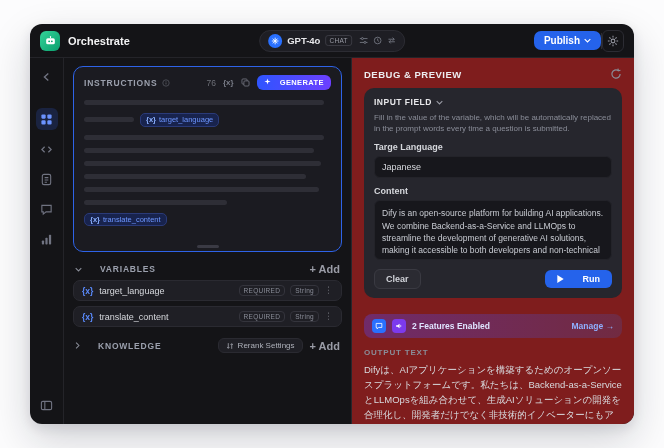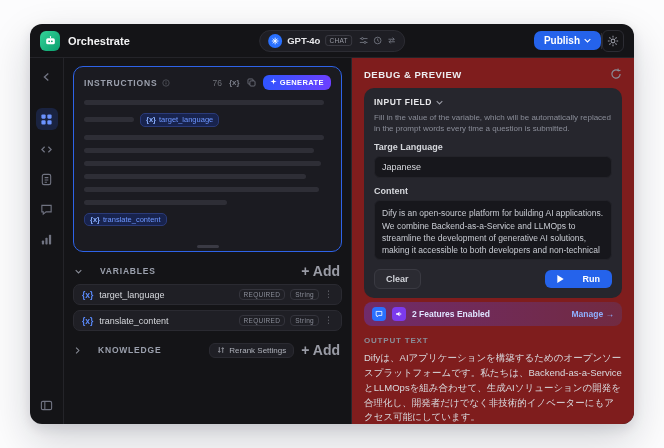--- a/index.html
+++ b/index.html
@@ -28,31 +28,31 @@
   .rail-gap{height:4px}
   .rail-spacer{flex:1}
   .left-col{flex:0 0 287px;padding:8px 9px;display:flex;flex-direction:column;overflow:hidden}
   
   .instructions{border:1px solid #2e63e8;background:#1b1b21;border-radius:10px;padding:8px 10px 6px;height:186px;display:flex;flex-direction:column;position:relative;flex:0 0 186px}
   .ins-header{display:flex;align-items:center;gap:5px}
   .sec-title{font-size:8.5px;font-weight:bold;letter-spacing:.8px;color:#9ba0ad}
   .ins-actions{margin-left:auto;display:flex;align-items:center;gap:7px}
   .count{font-size:8.5px;color:#6e7078}
   .mini-x{color:#7a7d88;font-size:8px;font-weight:bold}
-  .generate-btn{background:linear-gradient(95deg,#2e55ff,#6d3fff);color:#fff;font-size:7.5px;font-weight:bold;letter-spacing:.4px;border-radius:6px;padding:3px 7px;display:flex;gap:3px;align-items:flex-start;cursor:pointer}
+  .generate-btn{background:linear-gradient(95deg,#2e55ff,#6d3fff);color:#fff;font-size:7.5px;font-weight:bold;letter-spacing:.4px;border-radius:6px;padding:3px 7px;display:flex;gap:9px;align-items:flex-start;cursor:pointer}
   .skeleton{margin-top:10px;display:flex;flex-direction:column;gap:8px}
   .bar{height:5px;border-radius:3px;background:#2e2e36}
   .chip-row{display:flex;align-items:center;gap:6px}
   .chip{display:inline-flex;align-items:center;gap:3px;background:#18234d;border:1px solid #2a3a78;color:#6d96ff;font-size:7.5px;border-radius:5px;padding:2px 5px;line-height:1}
   .chip .cx{color:#8ab0ff;font-weight:bold}
   .handle{position:absolute;bottom:3px;left:50%;transform:translateX(-50%);width:22px;height:3px;border-radius:2px;background:#3a3a44}
   
   .section-header{display:flex;align-items:center;gap:18px;margin-top:11px;padding:0 2px;color:#8a8d98}
   .hdr-actions{margin-left:auto;display:flex;align-items:center;gap:7px}
-  .add-btn{font-size:14px;color:#9a9ca6;font-weight:bold;cursor:pointer}
+  .add-btn{font-size:11px;color:#9a9ca6;font-weight:bold;cursor:pointer}
   .var-row{margin-top:5px;background:#1f1f25;border:1px solid #2a2a31;border-radius:7px;height:21px;display:flex;align-items:center;gap:6px;padding:0 8px;flex:0 0 21px}
   .var-x{color:#5b8cff;font-size:8.5px;font-weight:bold}
   .var-name{font-size:9px;color:#d6d8dd}
   .badge{font-size:6.5px;color:#8a8d98;border:1px solid #34343c;border-radius:4px;padding:1px 4px;letter-spacing:.3px}
   .row-right{margin-left:auto;display:flex;align-items:center;gap:5px}
   .kebab{color:#6e7078;font-size:9px;line-height:1}
   .rerank-btn{display:flex;align-items:center;gap:4px;background:#1f1f25;border:1px solid #2a2a31;border-radius:6px;padding:2px 7px;font-size:8px;color:#aeb1ba;cursor:pointer}
   .vision-row{margin-top:10px;background:#1f1f25;border:1px solid #2a2a31;border-radius:8px;height:26px;display:flex;align-items:center;gap:7px;padding:0 8px;flex:0 0 26px}
   .vision-icon{width:16px;height:16px;border-radius:5px;background:linear-gradient(135deg,#5b7cfa,#2970ff);display:flex;align-items:center;justify-content:center}
   .vision-label{font-size:9.5px;color:#e7e7ea;font-weight:bold}
@@ -66,21 +66,21 @@
   .input-card{margin-top:8px;background:#26262d;border-radius:10px;padding:9px 10px;flex:0 0 auto}
   .if-title-row{display:flex;align-items:center;gap:4px;color:#9a9ca6}
   .if-title{font-size:8.5px;font-weight:bold;letter-spacing:.5px;color:#e7e7ea}
   .if-desc{margin-top:5px;font-size:8px;line-height:1.4;color:#8a8d98}
   .field-label{margin-top:8px;font-size:9px;font-weight:bold;color:#d6d8dd}
   .text-input{margin-top:4px;background:#17171c;border:1px solid #232329;border-radius:6px;padding:5px 7px;font-size:9px;color:#d6d8dd;cursor:text}
   .textarea{margin-top:4px;background:#17171c;border:1px solid #232329;border-radius:6px;padding:6px 7px;font-size:8.5px;line-height:1.45;color:#c9ccd3;height:60px;overflow:hidden;cursor:text}
   .btn-row{margin-top:9px;display:flex;align-items:center}
   .clear-btn{background:#2b2b32;border:1px solid #3a3a42;color:#d0d2d8;font-size:9px;font-weight:bold;border-radius:6px;padding:4px 11px;cursor:pointer}
   .run-btn{margin-left:auto;background:#2563eb;color:#fff;font-size:9px;font-weight:bold;border-radius:6px;padding:4px 12px;display:flex;align-items:center;gap:19px;cursor:pointer}
-  .features-bar{margin-top:4px;border-radius:8px;padding:5px 8px;display:flex;align-items:center;gap:6px;background:linear-gradient(90deg,rgba(84,70,255,.34),rgba(41,112,255,.16))}
+  .features-bar{margin-top:16px;border-radius:8px;padding:5px 8px;display:flex;align-items:center;gap:6px;background:linear-gradient(90deg,rgba(84,70,255,.34),rgba(41,112,255,.16))}
   .feat-icon{width:14px;height:14px;border-radius:4px;display:flex;align-items:center;justify-content:center}
   .feat-label{font-size:8.5px;font-weight:bold;color:#dfe4ff}
   .manage{margin-left:auto;font-size:8.5px;font-weight:bold;color:#8fb0ff;cursor:pointer}
   .output{margin-top:10px;flex:1;display:flex;flex-direction:column;min-height:0}
   .output-title{font-size:8px;font-weight:bold;letter-spacing:.8px;color:#8a8d98}
   .output-text{margin-top:6px;font-size:9.5px;line-height:1.55;color:#d8dade}
   svg{display:block}
 </style>
 </head>
 <body>

